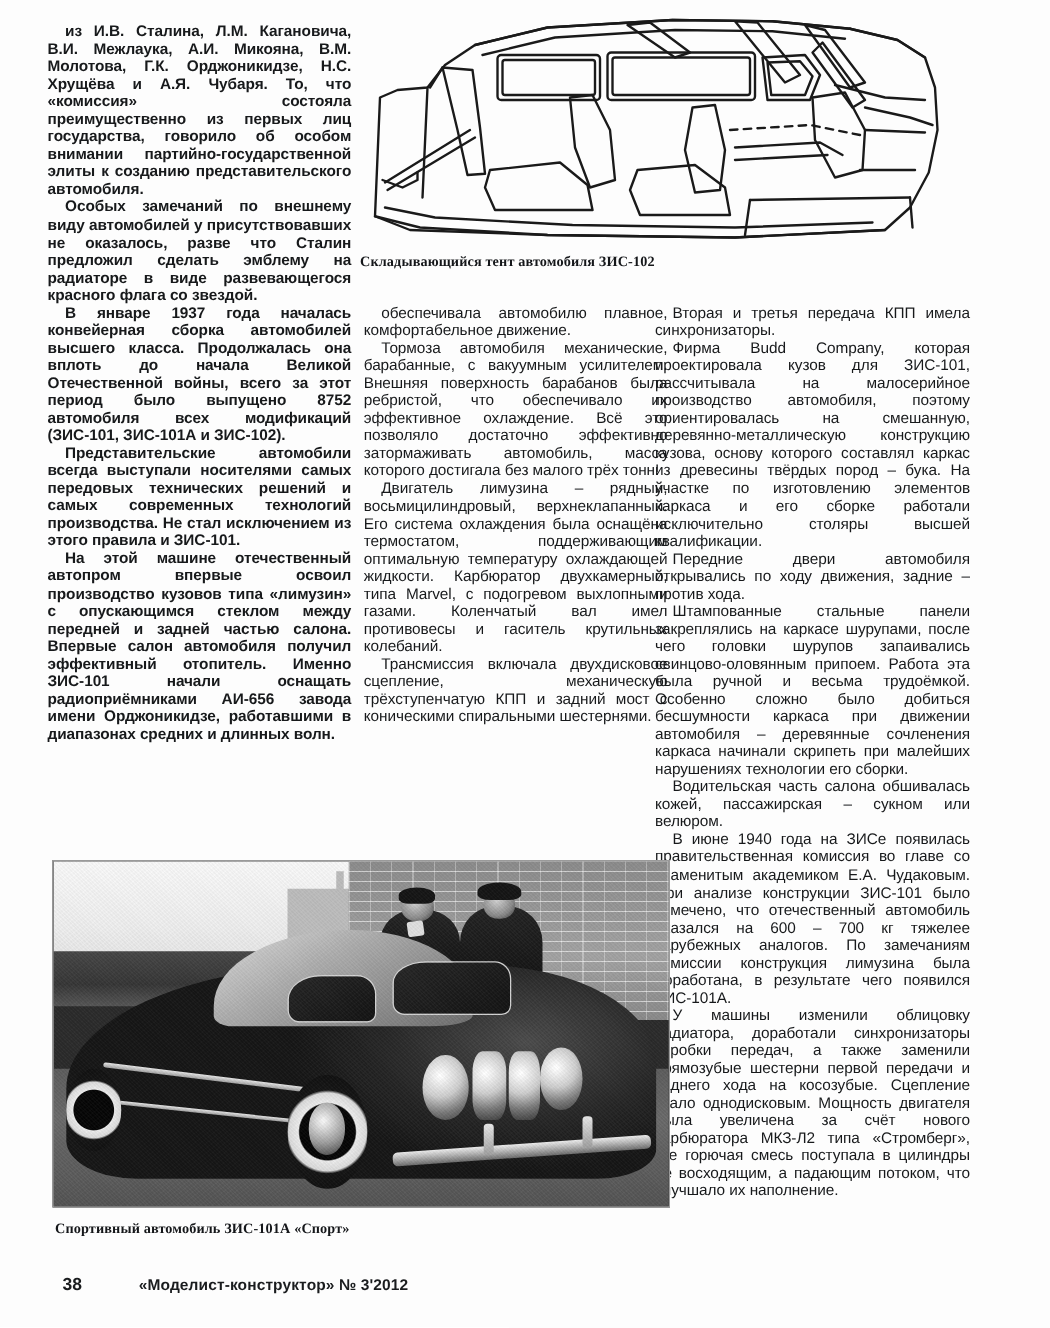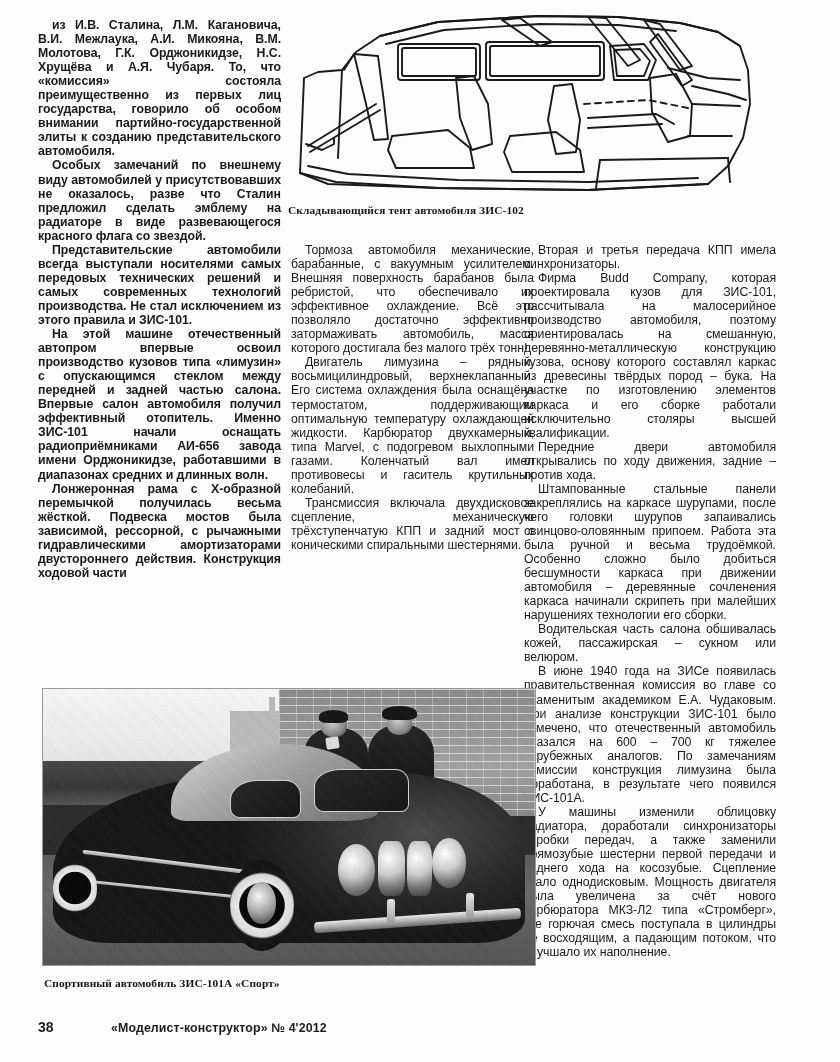--- a/index.html
+++ b/index.html
@@ -186,21 +186,21 @@
     position: absolute;
     inset: 0;
     pointer-events: none;
     opacity: 0.22;
     background-image:
       repeating-linear-gradient(45deg, rgba(255,255,255,0.10) 0 1px, rgba(0,0,0,0.10) 1px 2px),
       repeating-linear-gradient(-38deg, rgba(255,255,255,0.07) 0 1px, rgba(0,0,0,0.07) 1px 3px);
   }
   .page-number {
     position: absolute;
-    left: 38px;
+    left: 50px;
     top: 1019px;
     font-size: 14px;
     font-weight: bold;
     color: #1a1c1e;
     font-family: "Liberation Sans", sans-serif;
   }
   .footer-title {
     position: absolute;
     left: 111px;
     top: 1021px;
@@ -292,26 +292,27 @@
         <path d="M440 150 L442 174"></path>
       </g>
     </svg>
   </div>
 
   <div class="caption" style="left:288px; top:204px; width:540px;">Складывающийся тент автомобиля ЗИС-102</div>
 
   <div class="col" id="col1" style="left:38px; top:18px; width:243px;font-weight:bold;">
       <p>из И.В. Сталина, Л.М. Кагановича, В.И. Межлаука, А.И. Микояна, В.М. Молотова, Г.К. Орджоникидзе, Н.С. Хрущёва и А.Я. Чубаря. То, что «комиссия» состояла преимущественно из первых лиц государства, говорило об особом внимании партийно-государственной элиты к созданию представительского автомобиля.</p>
       <p>Особых замечаний по внешнему виду автомобилей у присутствовавших не оказалось, разве что Сталин предложил сделать эмблему на радиаторе в виде развевающегося красного флага со звездой.</p>
+      <p>В январе 1937 года началась конвейерная сборка автомобилей высшего класса. Продолжалась она вплоть до начала Великой Отечественной войны, всего за этот период было выпущено 8752 автомобиля всех модификаций (ЗИС-101, ЗИС-101А и ЗИС-102).</p>
       <p>Представительские автомобили всегда выступали носителями самых передовых технических решений и самых современных технологий производства. Не стал исключением из этого правила и ЗИС-101.</p>
       <p>На этой машине отечественный автопром впервые освоил производство кузовов типа «лимузин» с опускающимся стеклом между передней и задней частью салона. Впервые салон автомобиля получил эффективный отопитель. Именно ЗИС-101 начали оснащать радиоприёмниками АИ-656 завода имени Орджоникидзе, работавшими в диапазонах средних и длинных волн.</p>
-      <p>Лонжеронная рама с Х-образной перемычкой получилась весьма жёсткой. Подвеска мостов была зависимой, рессорной, с рычажными гидравлическими амортизаторами двустороннего действия. Конструкция ходовой части</p>
     </div>
 
   <div class="col" id="col2" style="left:291px; top:243px; width:243px;">
+      <p>обеспечивала автомобилю плавное, комфортабельное движение.</p>
       <p>Тормоза автомобиля механические, барабанные, с вакуумным усилителем. Внешняя поверхность барабанов была ребристой, что обеспечивало их эффективное охлаждение. Всё это позволяло достаточно эффективно затормаживать автомобиль, масса которого достигала без малого трёх тонн!</p>
       <p>Двигатель лимузина – рядный, восьмицилиндровый, верхнеклапанный. Его система охлаждения была оснащёна термостатом, поддерживающим оптимальную температуру охлаждающей жидкости. Карбюратор двухкамерный, типа Marvel, с подогревом выхлопными газами. Коленчатый вал имел противовесы и гаситель крутильных колебаний.</p>
       <p>Трансмиссия включала двухдисковое сцепление, механическую трёхступенчатую КПП и задний мост с коническими спиральными шестернями.</p>
     </div>
 
   <div class="col" id="col3" style="left:524px; top:243px; width:252px;">
       <p>Вторая и третья передача КПП имела синхронизаторы.</p>
       <p>Фирма Budd Company, которая проектировала кузов для ЗИС-101, рассчитывала на малосерийное производство автомобиля, поэтому ориентировалась на смешанную, деревянно-металлическую конструкцию кузова, основу которого составлял каркас из древесины твёрдых пород – бука. На участке по изготовлению элементов каркаса и его сборке работали исключительно столяры высшей квалификации.</p>
       <p>Передние двери автомобиля открывались по ходу движения, задние – против хода.</p>
       <p>Штампованные стальные панели закреплялись на каркасе шурупами, после чего головки шурупов запаивались свинцово-оловянным припоем. Работа эта была ручной и весьма трудоёмкой. Особенно сложно было добиться бесшумности каркаса при движении автомобиля – деревянные сочленения каркаса начинали скрипеть при малейших нарушениях технологии его сборки.</p>
@@ -364,15 +365,15 @@
       <div class="ph-trim" style="left:70%; top:76%; width:1.6%; height:9%;"></div>
       <div class="ph-trim" style="left:86%; top:74%; width:1.6%; height:9%;"></div>
 
       <div class="ph-grain"></div>
     </div>
   </div>
 
   <div class="caption" style="left:44px; top:977px; width:492px;">Спортивный автомобиль ЗИС-101А «Спорт»</div>
 
   <div class="page-number">38</div>
-  <div class="footer-title">«Моделист-конструктор» № 4'2012</div>
+  <div class="footer-title">«Моделист-конструктор» № 3'2012</div>
 
 </div>
 
 </body></html>

